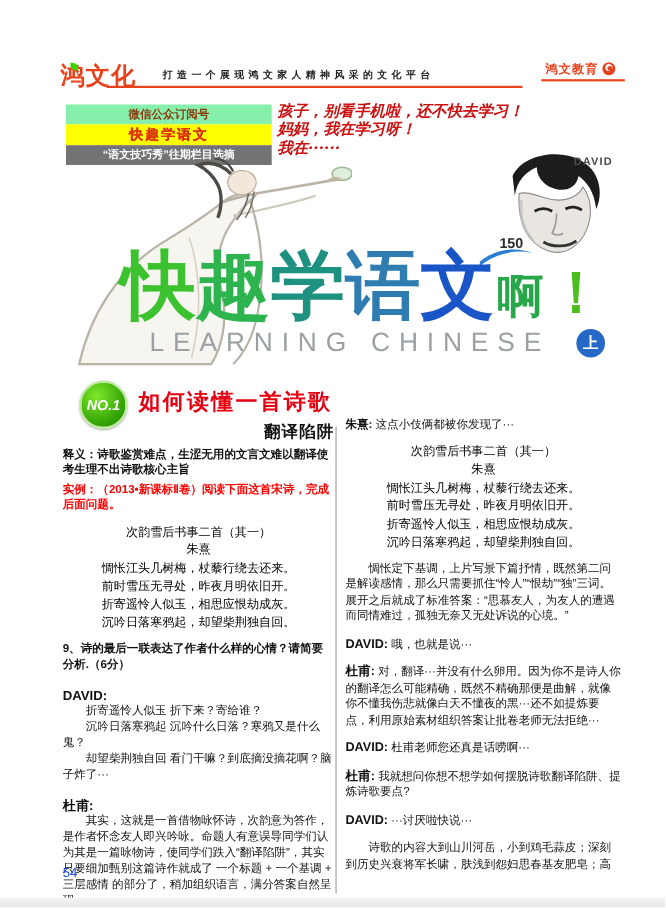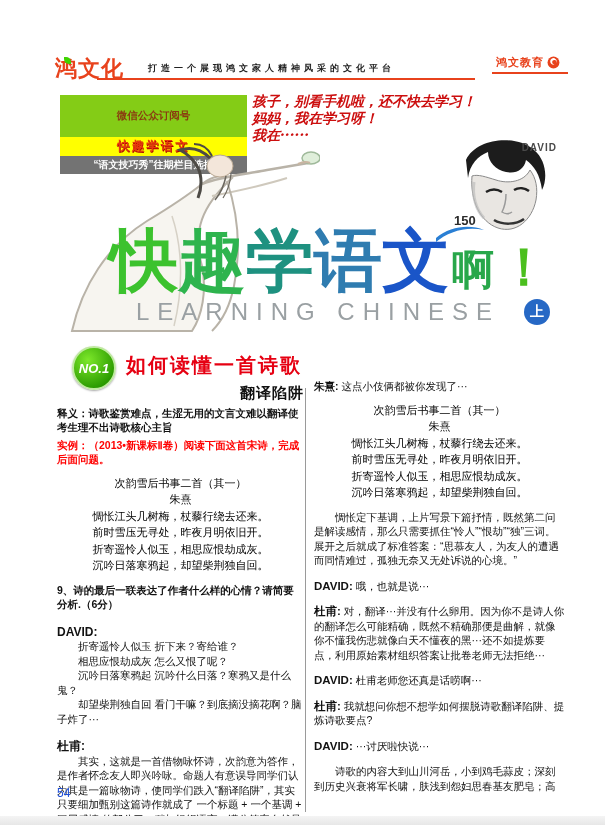--- a/index.html
+++ b/index.html
@@ -32,21 +32,21 @@
     position:absolute; left:496px; top:55px;
     font-size:11px; font-weight:bold; color:#e8421c; letter-spacing:1px;
     display:flex; align-items:center; gap:3px;
   }
   .logo-right .swirl { width:13px; height:13px; display:inline-block; }
   .logo-right-rule {
     position:absolute; left:492px; top:72px; width:76px; height:2px; background:#e8421c;
   }
   
   .sub-box { position:absolute; left:60px; top:95px; width:187px; text-align:center; }
-  .sub-row1 { background:#84cc16; color:#8a3c10; font-size:10.5px; font-weight:bold; padding:14px 0; }
+  .sub-row1 { background:#86efac; color:#8a3c10; font-size:10.5px; font-weight:bold; padding:2px 0; }
   .sub-row2 { background:#ffff00; color:#e8380d; font-size:12.5px; font-weight:bold; letter-spacing:2px; padding:1px 0;
               text-shadow:0.5px 0.5px 0 #a00; }
   .sub-row3 { background:#737373; color:#ffffff; font-size:10px; font-weight:bold; padding:2px 0; }
   
   .handwriting {
     position:absolute; left:252px; top:93px; width:230px;
     color:#cc0f0f; font-size:14px; font-weight:bold; line-height:17px;
     font-family:"DejaVu Serif", serif; font-style:italic;
   }
   
@@ -224,21 +224,20 @@
       <div>惆怅江头几树梅，杖藜行绕去还来。</div>
       <div>前时雪压无寻处，昨夜月明依旧开。</div>
       <div>折寄遥怜人似玉，相思应恨劫成灰。</div>
       <div>沉吟日落寒鸦起，却望柴荆独自回。</div>
     </div>
 
     <p class="question">9、诗的最后一联表达了作者什么样的心情？请简要分析.（6分）</p>
 
     <div class="speaker-label">DAVID:</div>
     <p class="indent">折寄遥怜人似玉 折下来？寄给谁？</p>
-    <p class="indent">相思应恨劫成灰 怎么又恨了呢？</p>
     <p class="indent">沉吟日落寒鸦起 沉吟什么日落？寒鸦又是什么鬼？</p>
     <p class="indent">却望柴荆独自回 看门干嘛？到底摘没摘花啊？脑子炸了···</p>
 
     <div class="speaker-label">杜甫:</div>
     <p class="indent">其实，这就是一首借物咏怀诗，次韵意为答作，是作者怀念友人即兴吟咏。命题人有意误导同学们认为其是一篇咏物诗，使同学们跌入“翻译陷阱”，其实只要细加甄别这篇诗作就成了 一个标题 + 一个基调 + 三层感情 的部分了，稍加组织语言，满分答案自然呈现。</p>
   </div>
 
   <div class="col col-right">
     <p><b>朱熹:</b> <span>这点小伎俩都被你发现了···</span></p>
 

